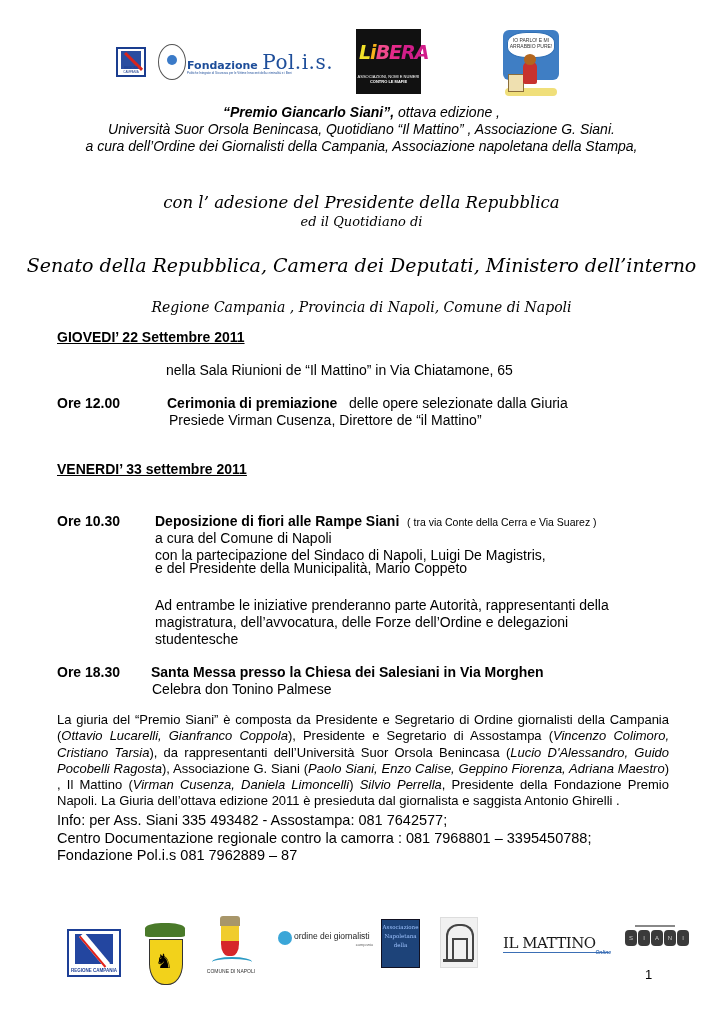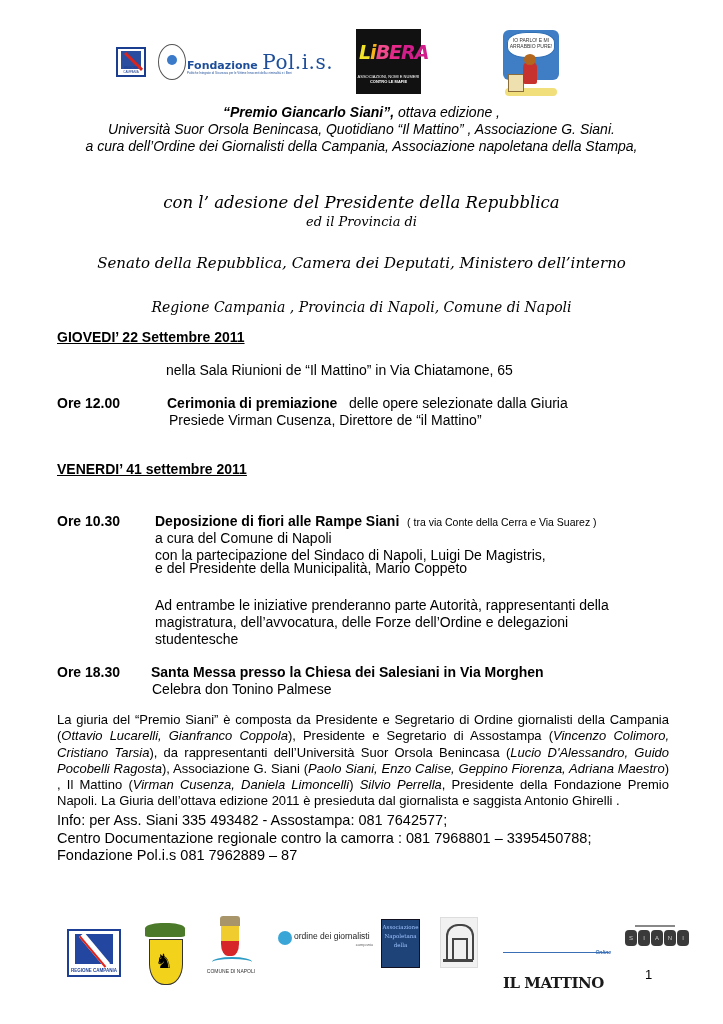--- a/index.html
+++ b/index.html
@@ -35,21 +35,21 @@
     .cartoon .head { position: absolute; left: 21px; top: 24px; width: 12px; height: 11px; background: #b3661e; border-radius: 50%; }
     .cartoon .floor { position: absolute; left: 2px; top: 58px; width: 52px; height: 8px; background: #f0df7a; border-radius: 4px; }
     .cartoon .desk { position: absolute; left: 5px; top: 44px; width: 14px; height: 16px; border: 1px solid #8b6d3a; background: #efe0b0; }
 
     
     .title-block { left: 0; width: 723px; top: 104px; text-align: center; font-size: 14px; line-height: 17px; font-style: italic; }
     .title-block .b { font-weight: bold; }
     .script { font-family: "DejaVu Serif", serif; font-style: italic; text-align: center; left: 0; width: 723px; }
     .adesione { top: 193px; font-size: 16.5px; }
     .patrocinio { top: 214px; font-size: 13px; }
-    .enti1 { top: 254px; font-size: 15px; }
+    .enti1 { top: 254px; font-size: 19px; }
     .enti2 { top: 286px; font-size: 14px; margin-top: 13px; }
 
     .day { left: 57px; font-size: 14px; font-weight: bold; text-decoration: underline; white-space: nowrap; }
     .line { font-size: 14px; white-space: nowrap; line-height: 17px; }
     .small { font-size: 10.5px; }
     .time { font-weight: bold; }
     .bold { font-weight: bold; }
 
     .jury { left: 57px; top: 712px; width: 612px; font-size: 13px; line-height: 16.3px; text-align: justify; }
     .jury i { font-style: italic; }
@@ -75,21 +75,21 @@
     .f-ordine .dot { position: absolute; left: 0; top: 2px; width: 14px; height: 14px; border-radius: 50%; background: #3aa6d8; }
     .f-ordine .txt { position: absolute; left: 16px; top: 2px; font-size: 8.5px; color: #222; white-space: nowrap; }
     .f-ordine .sub { position: absolute; right: 0; top: 13px; font-size: 4px; color: #666; font-style: italic; }
     .f-assostampa { left: 381px; top: 919px; width: 37px; height: 47px; background: #1d4379; border: 1px solid #112; }
     .f-assostampa .t { color: #9ec3ff; font-size: 5.5px; text-align: center; line-height: 9px; padding-top: 3px; font-family: "DejaVu Serif", serif; }
     .f-orsola { left: 440px; top: 917px; width: 36px; height: 49px; background: #f1f1f1; border: 1px solid #ddd; }
     .f-orsola .arch { position: absolute; left: 5px; top: 6px; width: 24px; height: 34px; border: 2px solid #444; border-bottom: none; border-radius: 12px 12px 0 0; }
     .f-orsola .door { position: absolute; left: 11px; top: 20px; width: 12px; height: 20px; border: 2px solid #444; border-bottom: none; }
     .f-orsola .base { position: absolute; left: 2px; top: 41px; width: 30px; height: 3px; background: #444; }
     .f-mattino { left: 503px; top: 934px; width: 110px; height: 20px; }
-    .f-mattino .t { font-family: "DejaVu Serif", serif; font-weight: bold; font-size: 15px; color: #1a1a1a; letter-spacing: -0.5px; white-space: nowrap; margin-top: 40px; }
+    .f-mattino .t { font-family: "DejaVu Serif", serif; font-weight: normal; font-size: 15px; color: #1a1a1a; letter-spacing: -0.5px; white-space: nowrap; }
     .f-mattino .line { position: absolute; left: 0; top: 18px; width: 106px; height: 1px; background: #3b6fb5; }
     .f-mattino .on { position: absolute; right: 2px; top: 15px; font-size: 5px; color: #3b6fb5; font-style: italic; font-weight: bold; }
     .f-keys { left: 625px; top: 925px; width: 64px; height: 30px; }
     .f-keys .cap { position: absolute; top: 5px; width: 12px; height: 16px; background: #3a3a3a; border-radius: 4px; color: #ccc; font-size: 6px; text-align: center; line-height: 16px; }
     .f-keys .top { position: absolute; left: 10px; top: 0; width: 40px; height: 2px; background: #888; font-size: 1px; }
     .page-num { left: 645px; top: 967px; font-size: 13px; }
   </style>
 </head>
 <body>
 
@@ -126,33 +126,33 @@
   <div class="head"></div>
 </div>
 
 <div class="abs title-block">
   <div><span class="b">“Premio  Giancarlo Siani”,</span><span> ottava edizione ,</span></div>
   <div>Università Suor Orsola  Benincasa, Quotidiano “Il Mattino” , Associazione G. Siani.</div>
   <div>a cura dell’Ordine dei Giornalisti della  Campania, Associazione napoletana della Stampa,</div>
 </div>
 
 <div class="abs script adesione">con l’ adesione del Presidente della Repubblica</div>
-<div class="abs script patrocinio">ed il Provincia di</div>
+<div class="abs script patrocinio">ed il Quotidiano di</div>
 <div class="abs script enti1">Senato della Repubblica,  Camera dei Deputati,  Ministero dell’interno</div>
 <div class="abs script enti2">Regione Campania , Provincia di Napoli, Comune di Napoli</div>
 
 <div class="abs day" style="top:329px;">GIOVEDI’  22 Settembre 2011</div>
 <div class="abs line" style="left:166px; top:362px;">nella  Sala Riunioni de “Il Mattino” in  Via Chiatamone, 65</div>
 <div class="abs line time" style="left:57px; top:395px;">Ore 12.00</div>
 <div class="abs line" style="left:167px; top:395px;">
   <span class="bold">Cerimonia di premiazione</span>&nbsp;&nbsp;&nbsp;<span>delle opere selezionate dalla Giuria</span>
 </div>
 <div class="abs line" style="left:169px; top:412px;">Presiede Virman Cusenza, Direttore de “il Mattino”</div>
 
-<div class="abs day" style="top:461px;">VENERDI’  41 settembre 2011</div>
+<div class="abs day" style="top:461px;">VENERDI’  33 settembre 2011</div>
 <div class="abs line time" style="left:57px; top:513px;">Ore 10.30</div>
 <div class="abs line" style="left:155px; top:513px;">
   <span class="bold">Deposizione di fiori alle Rampe Siani</span>&nbsp;&nbsp;<span class="small">( tra via Conte della Cerra e Via  Suarez )</span>
 </div>
 <div class="abs line" style="left:155px; top:530px;">a cura del Comune di Napoli</div>
 <div class="abs line" style="left:155px; top:547px;">con la partecipazione del Sindaco di Napoli, Luigi De Magistris,</div>
 <div class="abs line" style="left:155px; top:560px;">e del Presidente della Municipalità, Mario Coppeto</div>
 <div class="abs line" style="left:155px; top:597px;">Ad entrambe le iniziative prenderanno parte  Autorità, rappresentanti della</div>
 <div class="abs line" style="left:155px; top:614px;">magistratura, dell’avvocatura, delle Forze dell’Ordine e delegazioni</div>
 <div class="abs line" style="left:155px; top:631px;">studentesche</div>

